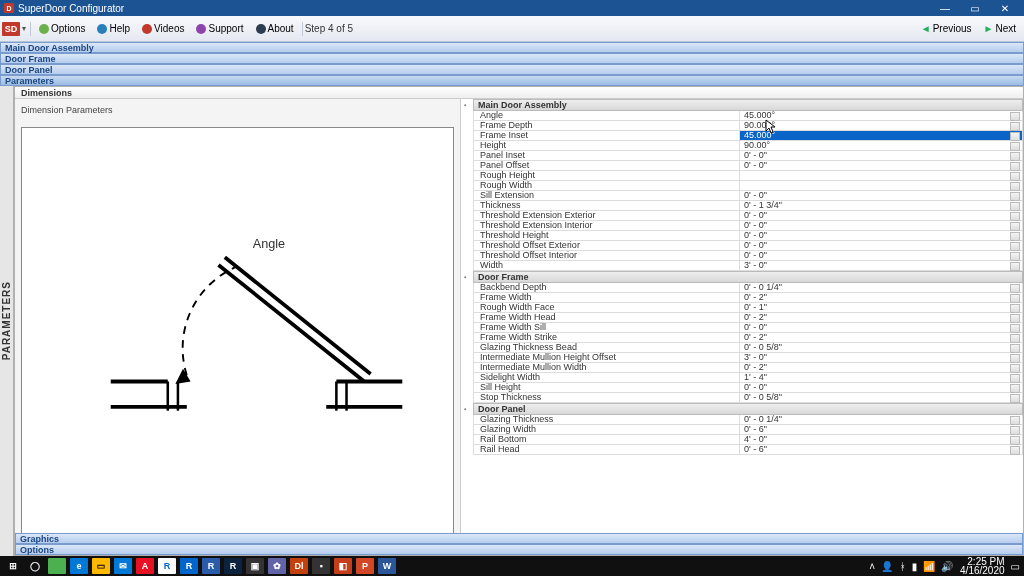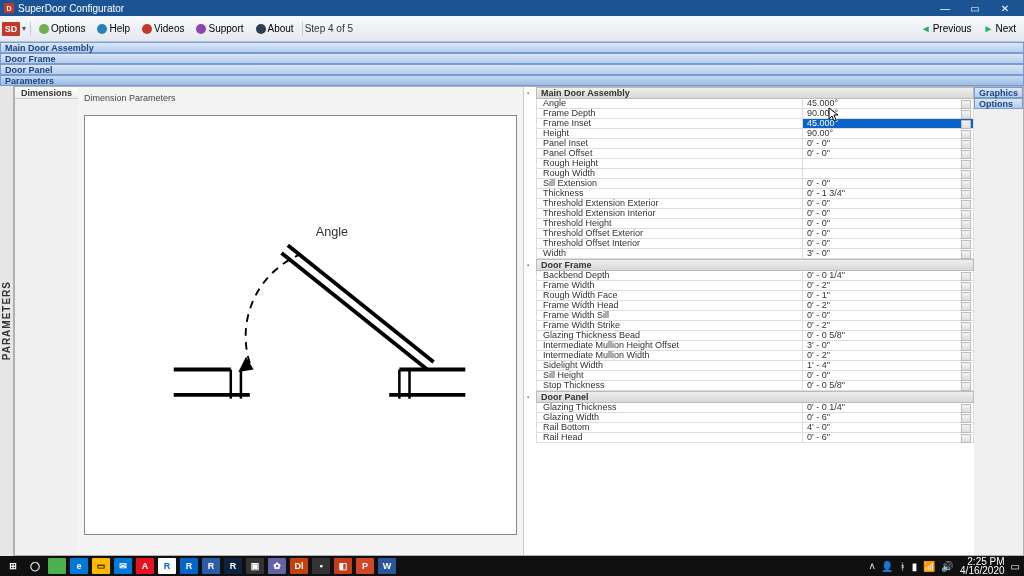--- a/index.html
+++ b/index.html
@@ -13,21 +13,21 @@
   .tb-btn{padding:0 6px;display:flex;align-items:center;gap:2px;height:18px;cursor:pointer}
   .tb-ico{width:10px;height:10px;border-radius:50%}
   .tb-sep{width:1px;height:14px;background:#c0c8d8;margin:0 2px}
   .step{color:#333}
   .nav-right{margin-left:auto;display:flex}
   .sec-hdr{background:linear-gradient(#dbe7f7,#b5cdee);border:1px solid #7a9ccc;color:#1c4680;height:11px;line-height:10px;padding:0 4px;font-weight:bold;font-size:9px}
   .sec-hdr.dark{background:linear-gradient(#c8daf2,#9abce4)}
   .work{display:flex;height:470px}
   .sidetab{width:14px;background:#e6e6e6;border-right:1px solid #b0b0b0;display:flex;align-items:center;justify-content:center}
   .sidetab span{writing-mode:vertical-rl;transform:rotate(180deg);font-weight:bold;font-size:10px;letter-spacing:1px;color:#333}
-  .main{flex:1;display:flex;flex-direction:row;border:1px solid #b0b0b0}
+  .main{flex:1;display:flex;flex-direction:column;border:1px solid #b0b0b0}
   .dim-hdr{background:linear-gradient(#fff,#eee);border-bottom:1px solid #ccc;height:12px;padding:0 6px;font-weight:bold;color:#333;font-size:9px;line-height:12px}
   .flex-row{flex:1;display:flex;overflow:hidden}
   .left-pane{width:446px;padding:6px;display:flex;flex-direction:column;background:#f4f4f4;border-right:1px solid #ccc}
   .left-pane .lbl{color:#444;margin-bottom:12px;font-size:9px}
   .diagram{flex:0 0 330px;border:1px solid #888;background:#fff;position:relative}
   .right-pane{flex:1;overflow:auto;background:#fff;position:relative}
   .group-hdr{background:linear-gradient(#eee,#d8d8d8);border:1px solid #bbb;color:#333;font-weight:bold;padding:0 4px;height:12px;line-height:11px;position:relative;font-size:9px}
   .group-hdr::before{content:"▪";position:absolute;left:-10px;font-size:6px;color:#666}
   .group-wrap{padding-left:12px}
   .param-row{display:flex;height:10px;line-height:9px}

